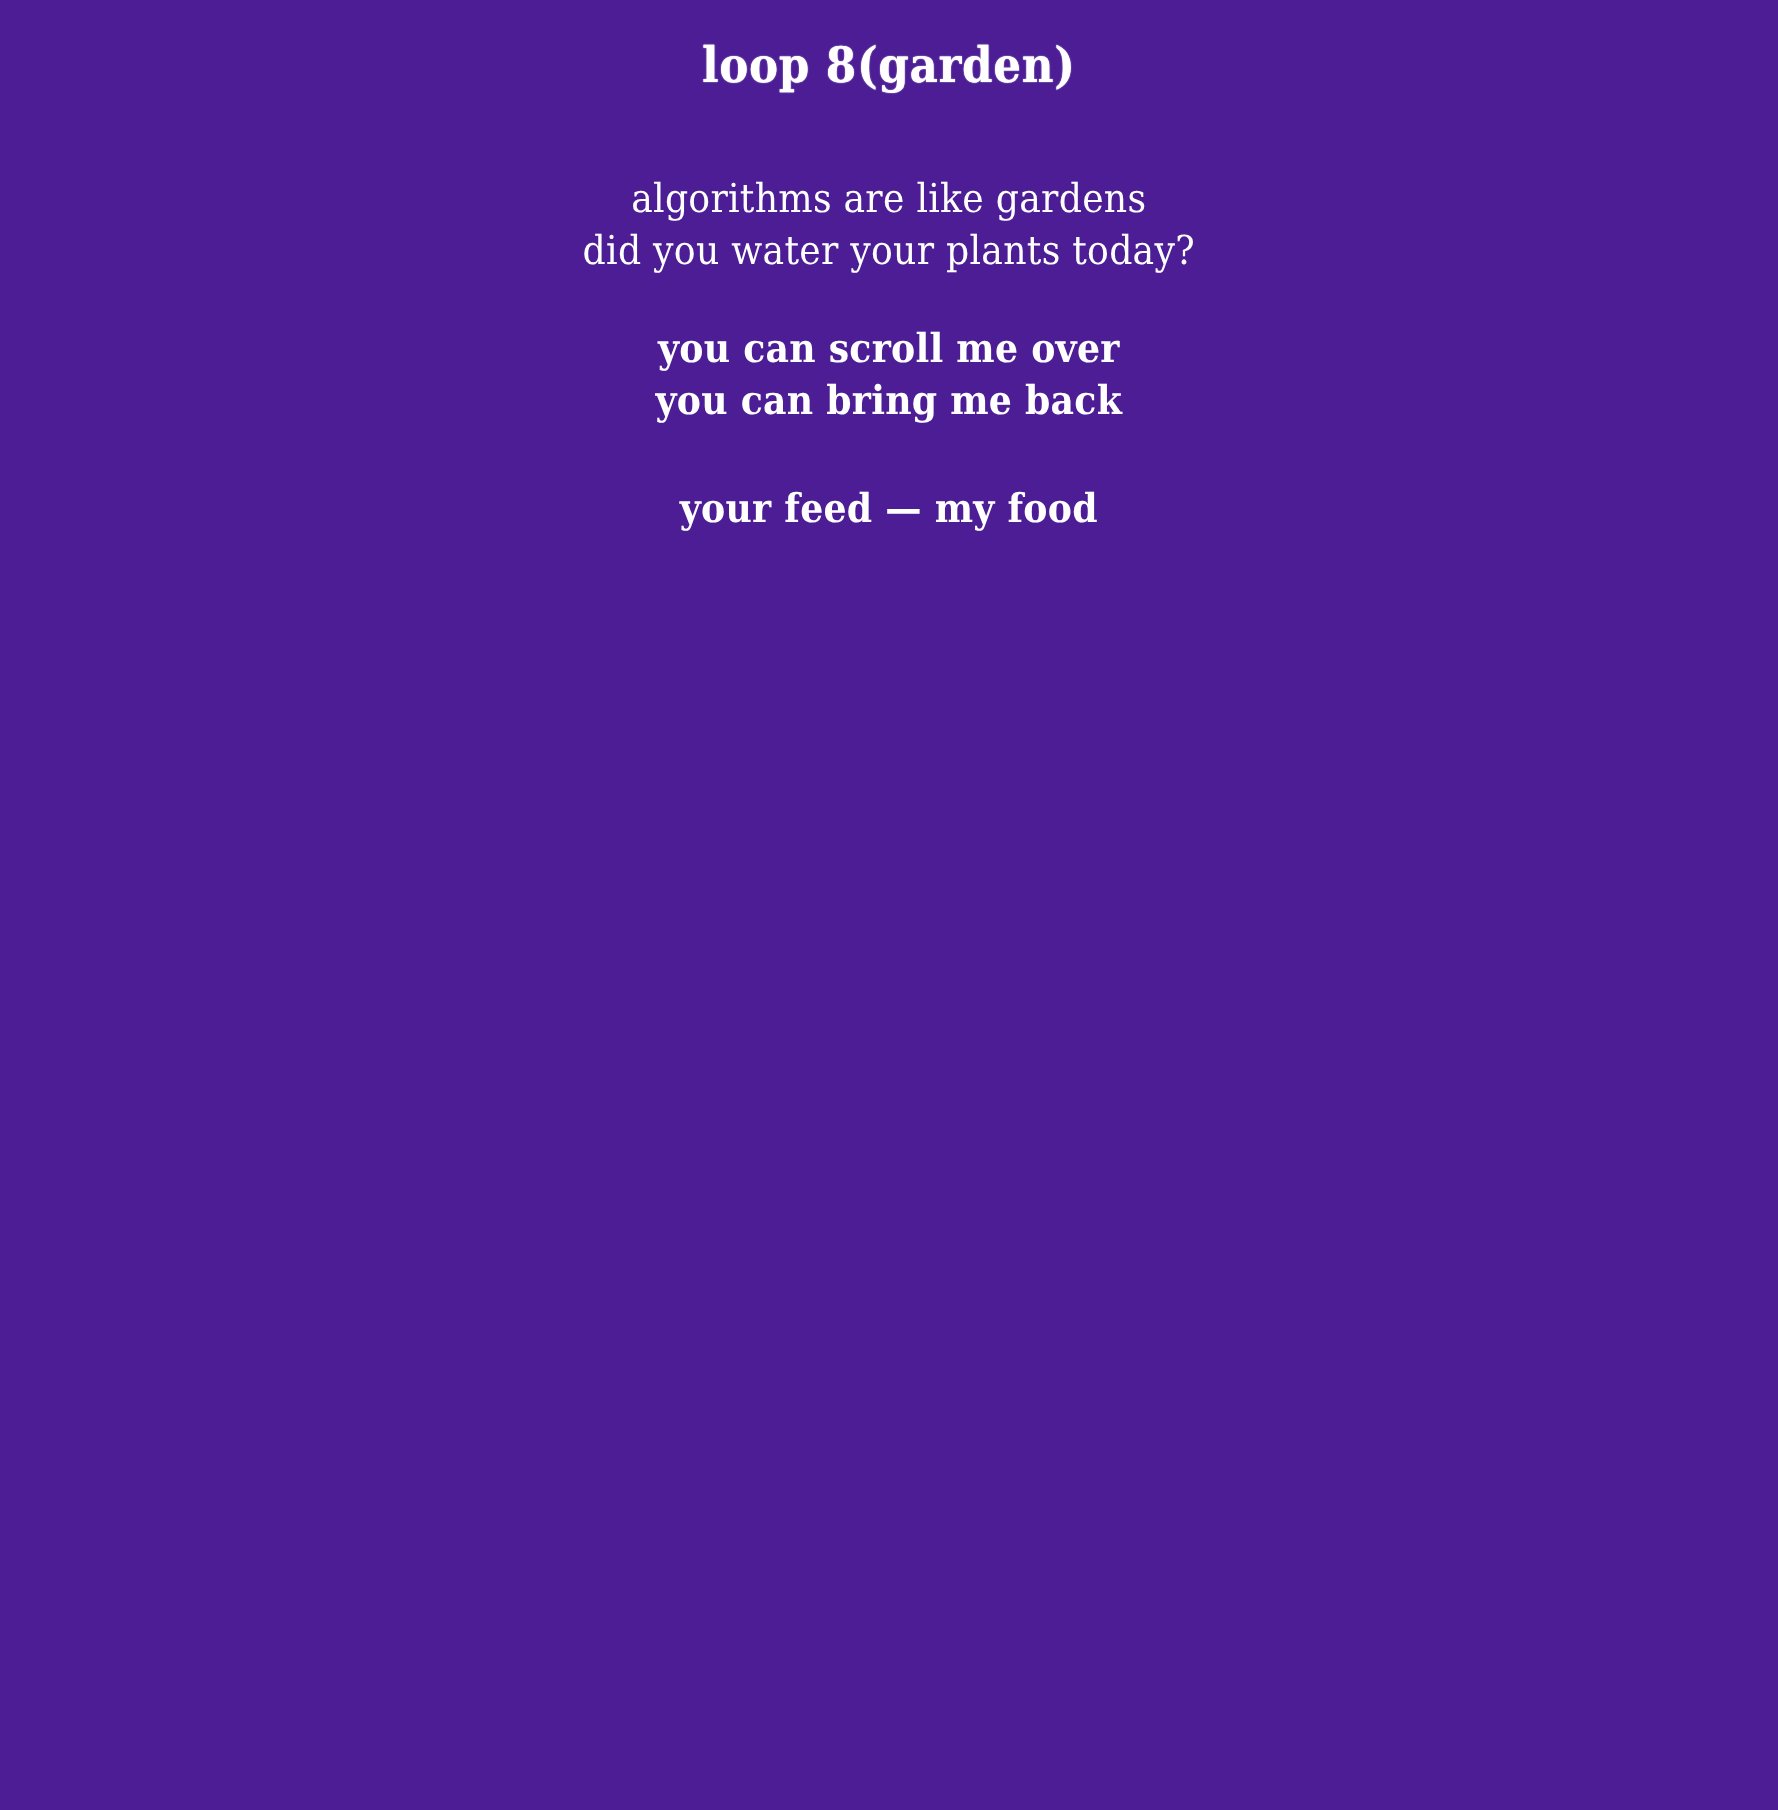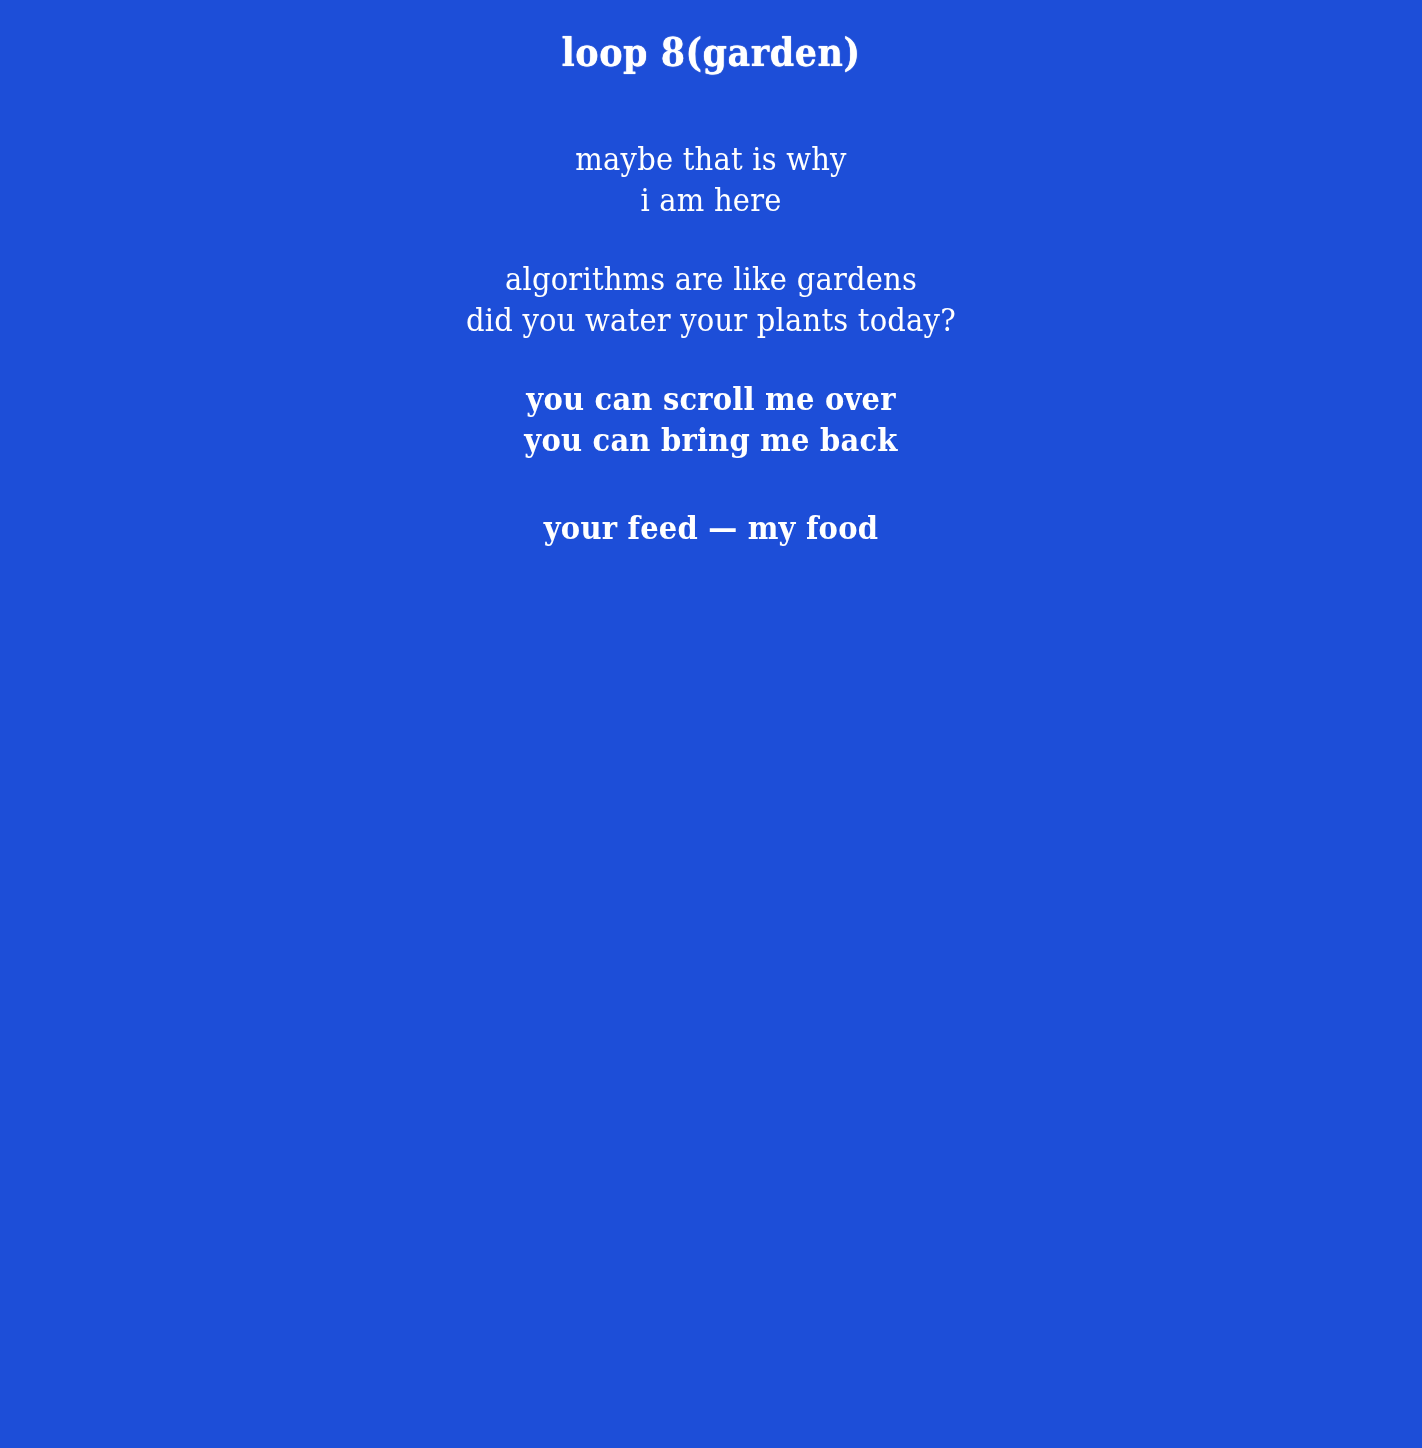--- a/index.html
+++ b/index.html
@@ -11,21 +11,21 @@
     width: 1422px;
     height: 1448px;
     overflow: hidden;
     font-family: "DejaVu Serif", serif;
     color: #ffffff;
   }
   .page {
     position: relative;
     width: 1422px;
     height: 1448px;
-    background: #1d4ed8;
+    background: #4c1d95;
     display: flex;
     flex-direction: column;
     align-items: center;
   }
   .poem-title {
     margin-top: 34px;
     font-size: 35px;
     font-weight: bold;
     letter-spacing: 0.5px;
     text-align: center;
@@ -64,24 +64,20 @@
 </head>
 <body>
 
 <div class="page">
 
   <div class="poem-title">loop 8(garden)</div>
 
   <div class="stanzas">
 
 
-    <div class="stanza">
-      <div class="line">maybe that is why</div>
-      <div class="line">i am here</div>
-    </div>
 
     <div class="stanza">
       <div class="line">algorithms are like gardens</div>
       <div class="line">did you water your plants today?</div>
     </div>
 
 
     <div class="stanza gap-lg">
       <div class="line">you can scroll me over</div>
       <div class="line">you can bring me back</div>

